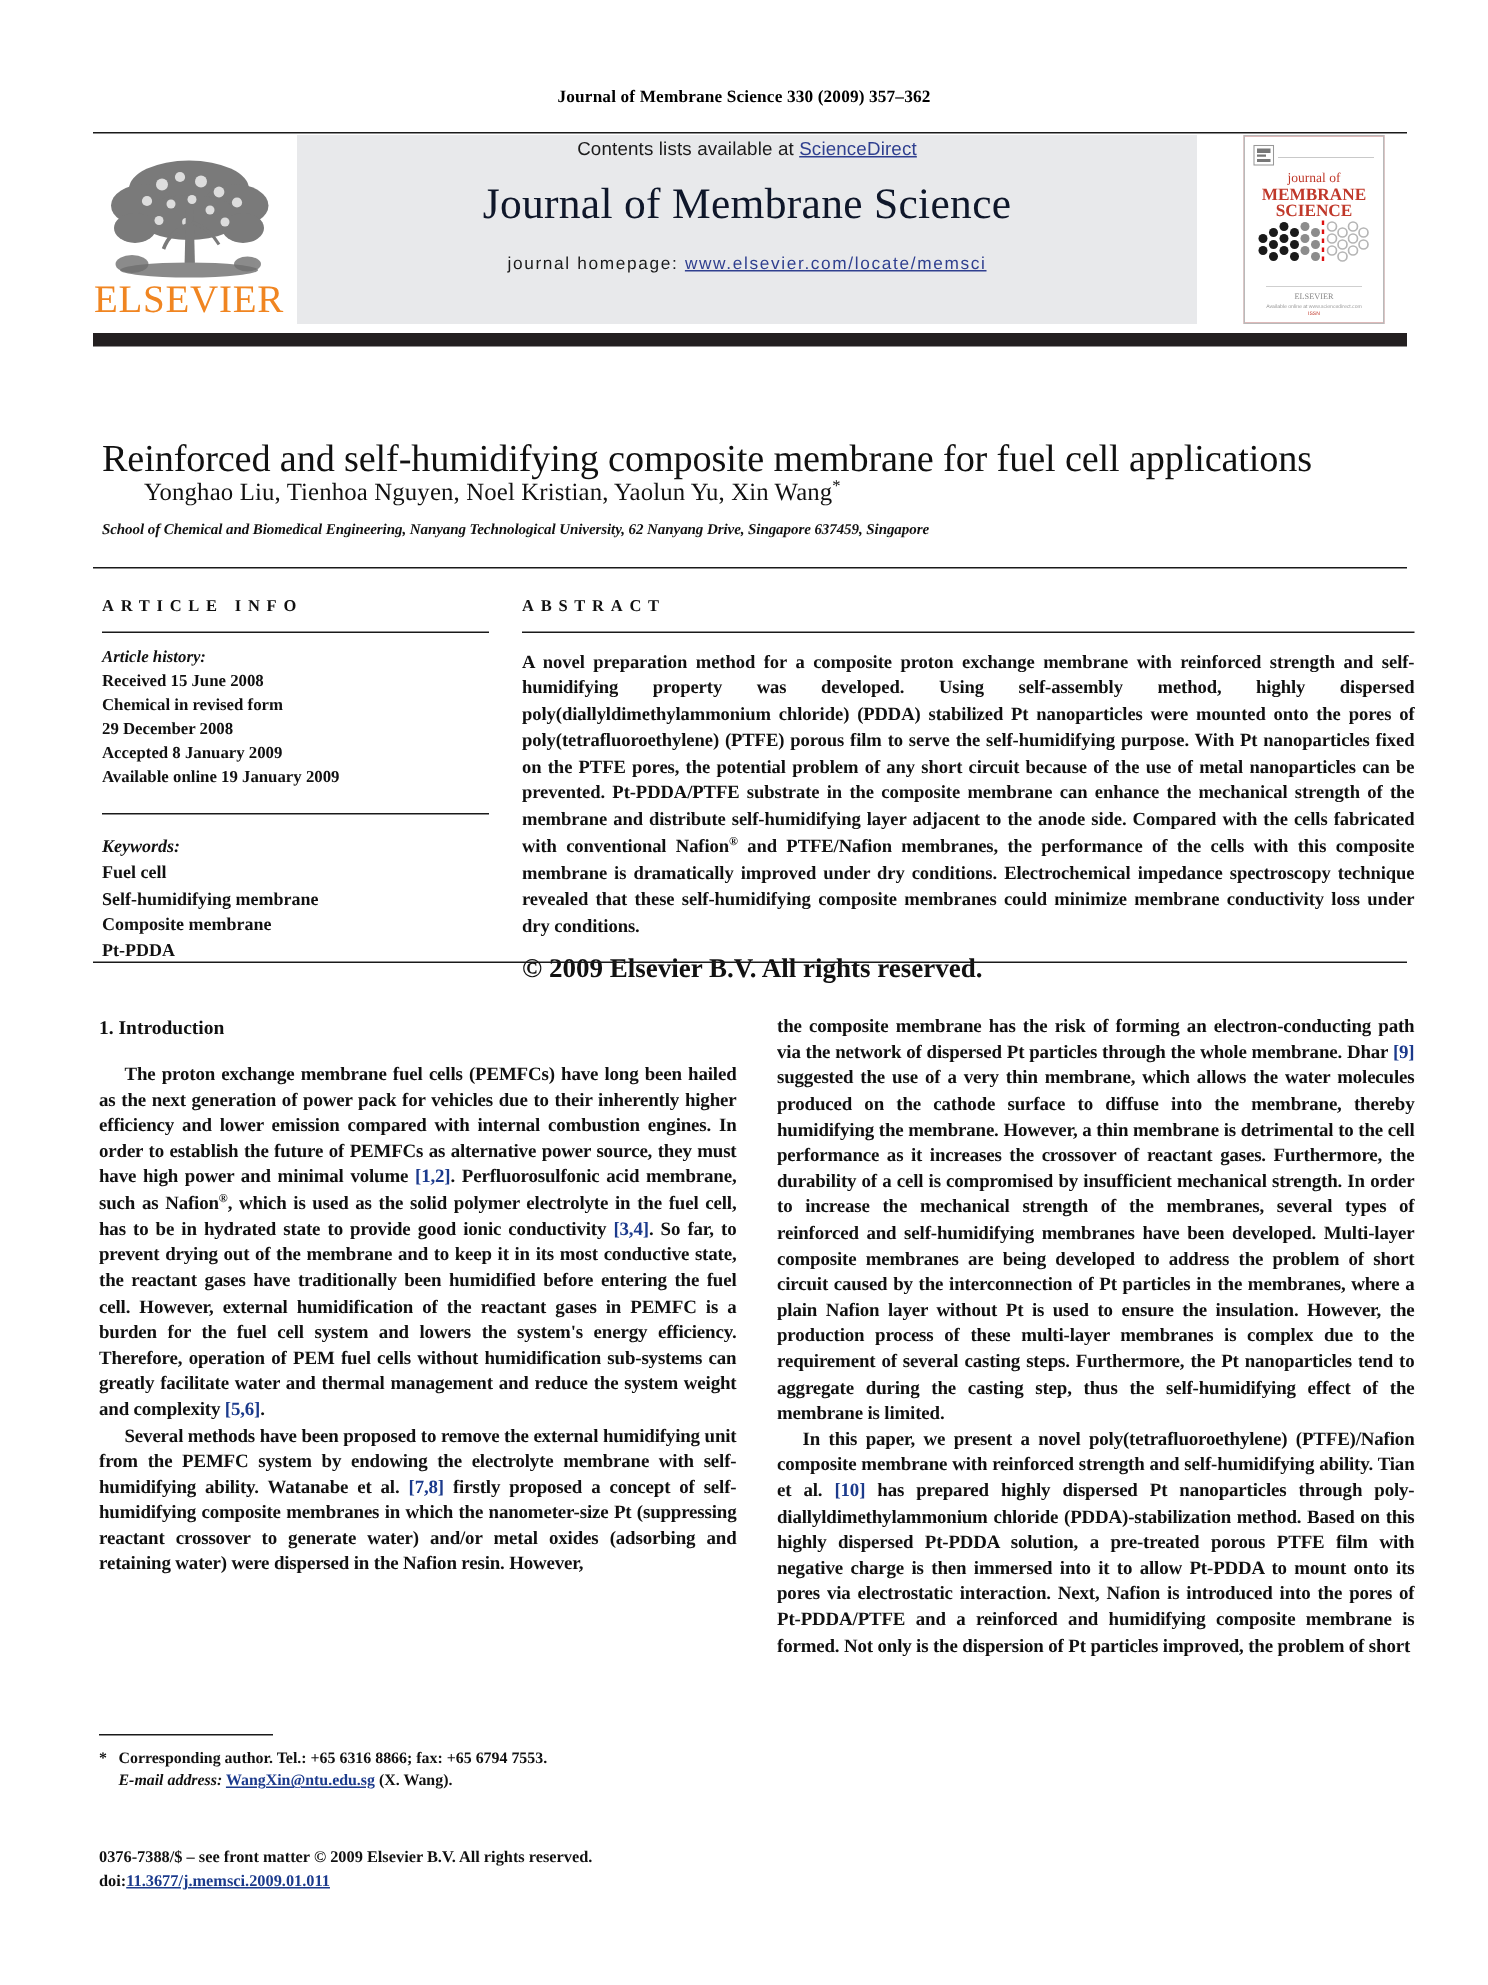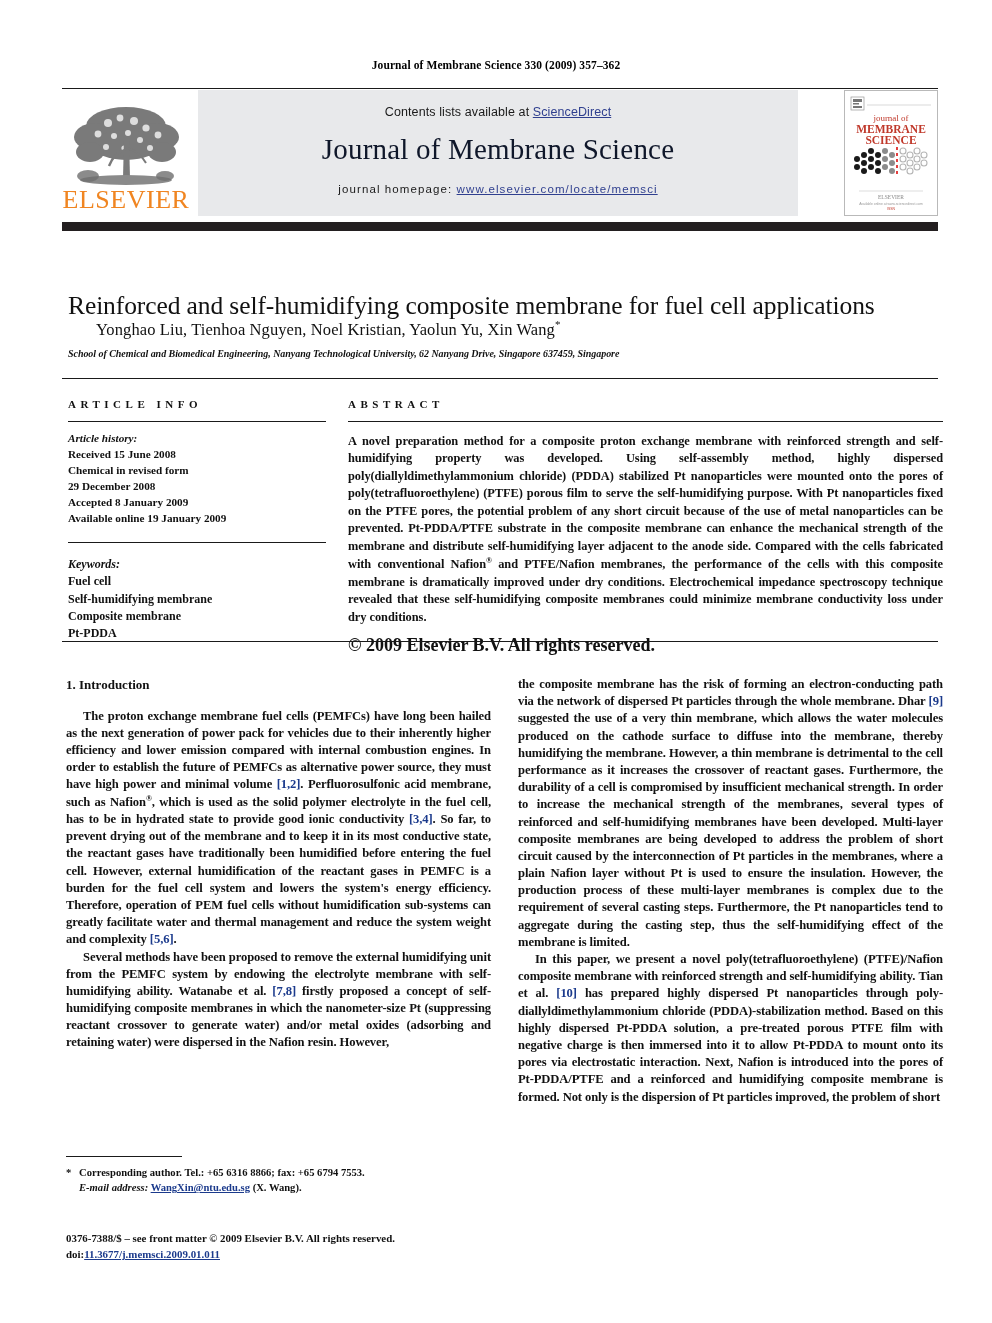--- a/index.html
+++ b/index.html
@@ -36,37 +36,37 @@
   }
   .logo-box {
     position: absolute; left: 0; top: 0; width: 130px; height: 126px;
   }
   .gray-panel {
     position: absolute; left: 136px; top: 0; width: 600px; height: 126px;
     background: #e8e9eb;
   }
   .panel-line1 {
     text-align: center; font-family: "Liberation Sans", sans-serif;
-    font-size: 12.5px; color: #1a1a1a; padding-top: 15px;
+    font-size: 12.5px; color: #1a1a1a; padding-top: 2px;
     letter-spacing: .1px;
   }
   .panel-line1 .sd { color: #2f3f8f; }
   .panel-title {
     text-align: center; font-family: "Liberation Serif", serif;
     font-size: 29px; color: #0f172a; margin-top: 14px; letter-spacing: .2px;
   }
   .panel-line3 {
     text-align: center; font-family: "Liberation Sans", sans-serif;
     font-size: 11.5px; color: #1a1a1a; margin-top: 17px;
     letter-spacing: 1.1px;
   }
   .panel-line3 .url { color: #2f3f8f; }
 
   .cover-box {
-    position: absolute; right: 0; top: 0; width: 94px; height: 126px;
+    position: absolute; right: 15px; top: 0; width: 94px; height: 126px;
     border: 1px solid #b9b9b9; background: #fca5a5; overflow: hidden;
   }
 
   .black-bar {
     position: absolute; left: 62px; top: 222px; width: 876px; height: 9px;
     background: #231f20;
   }
 
   
   .title {

